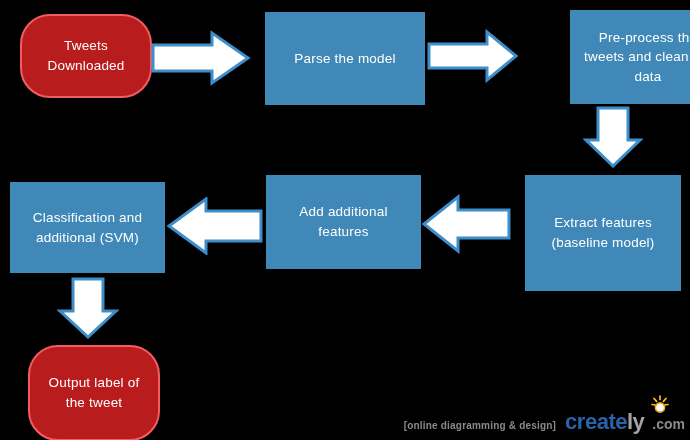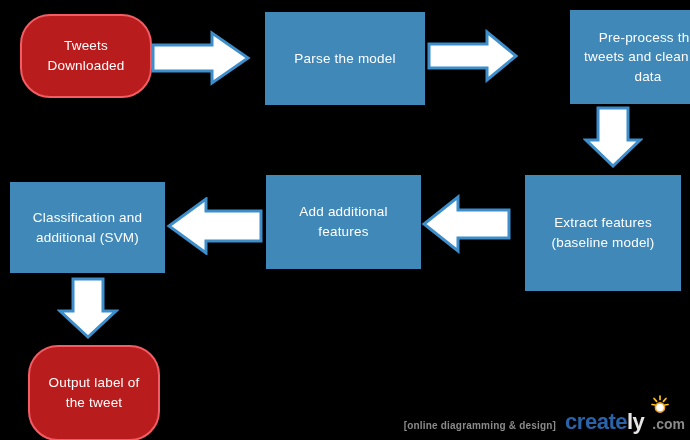--- a/index.html
+++ b/index.html
@@ -56,21 +56,21 @@
     margin-right: 9px;
   }
   .wm-logo {
     position: relative;
     font-size: 22px;
     font-weight: 700;
     letter-spacing: -0.5px;
     line-height: 1;
   }
   .wm-logo-blue { color: #2B63A8; }
-  .wm-logo-orange { color: #e5e5e5; }
+  .wm-logo-orange { color: #a3a3a3; }
   .wm-logo-domain {
     color: #8a8a8a;
     font-size: 14px;
     font-weight: 700;
     letter-spacing: 0;
     margin-left: 8px;
   }
   .wm-bulb {
     position: absolute;
     top: -16px;

